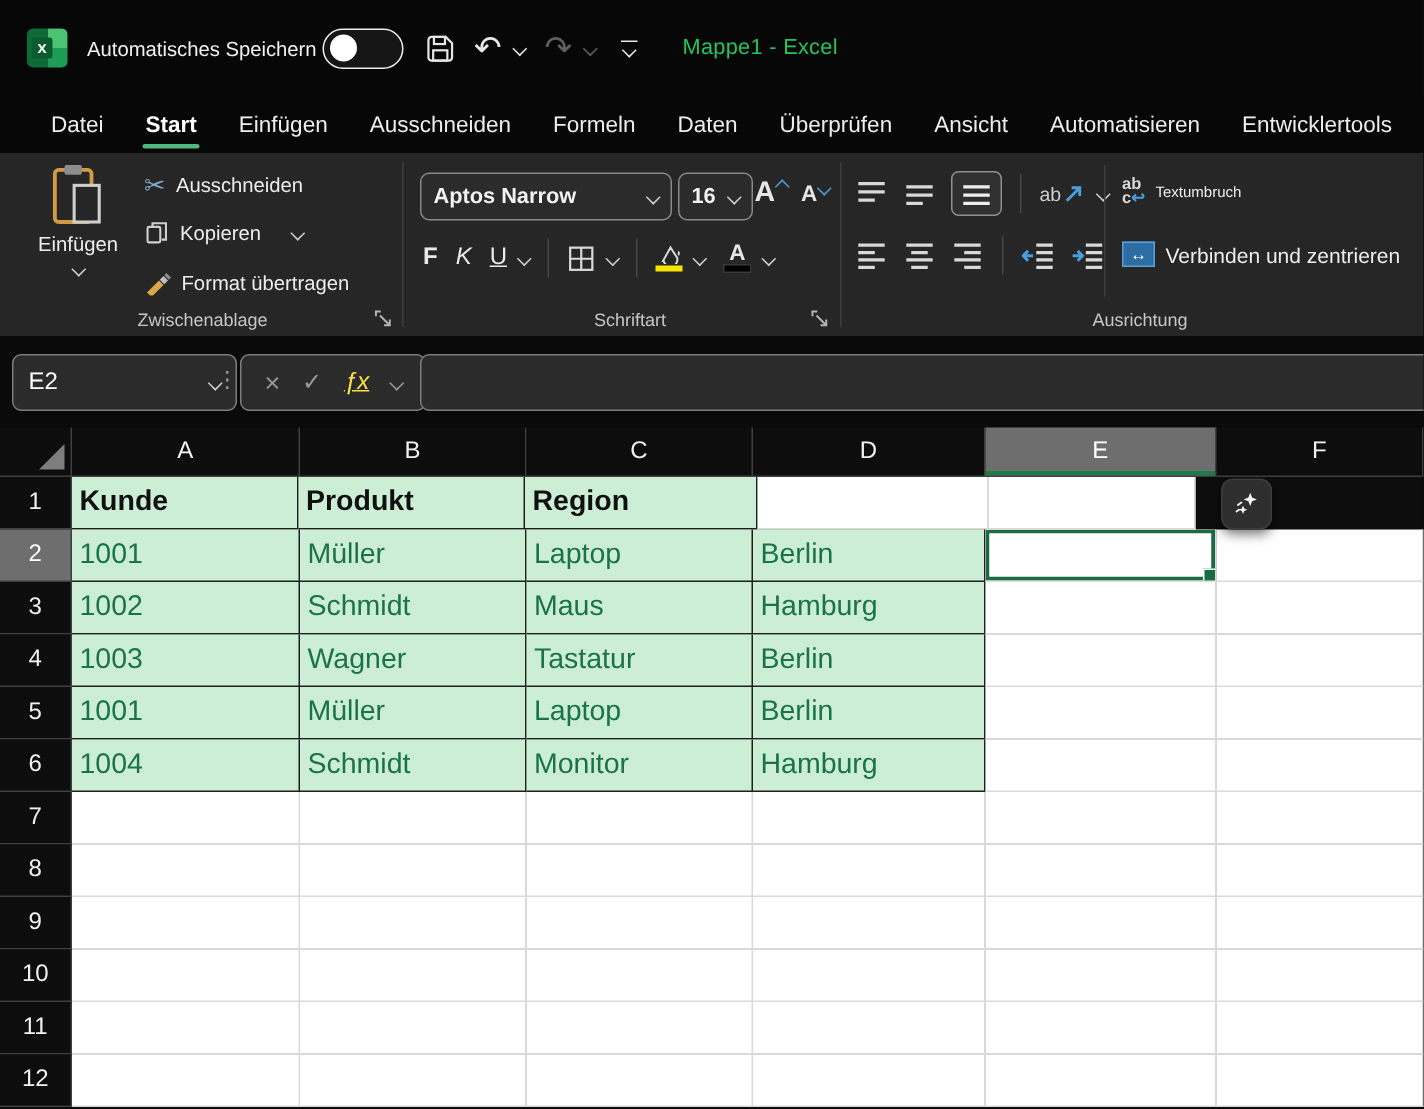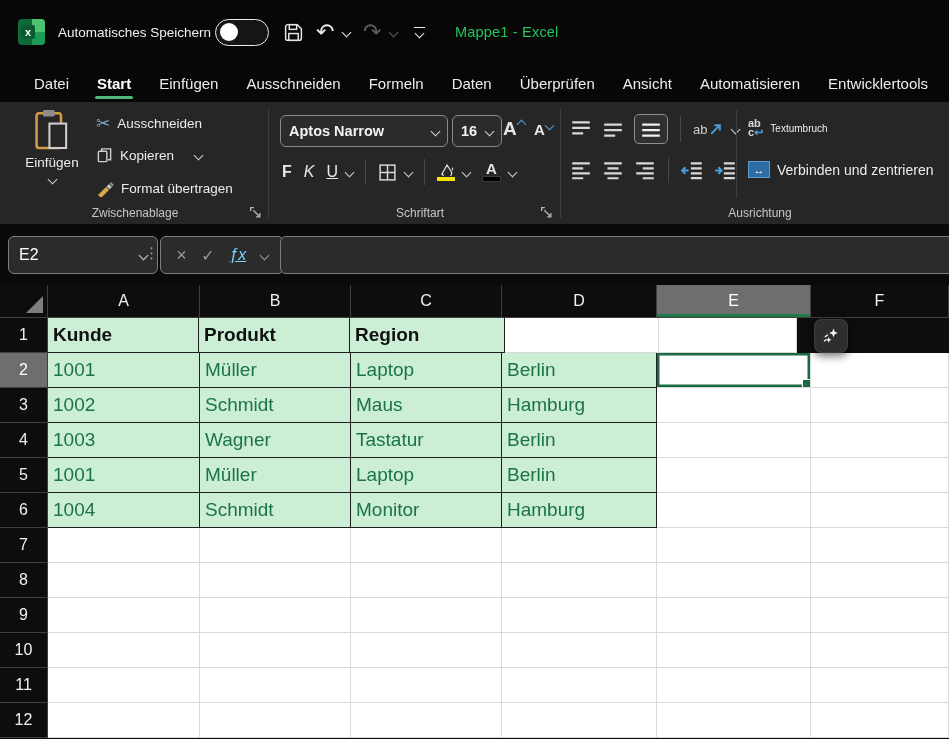--- a/index.html
+++ b/index.html
@@ -306,21 +306,21 @@
 
 <div class="formula-row">
   <div class="fbox namebox">
     <span>E2</span>
     <span class="chev" style="color:#cfcfcf;"></span>
   </div>
   <span class="fx-dots">⋮</span>
   <div class="fbox fxbox">
     <span style="font-size:18px;">×</span>
     <span>✓</span>
-    <span style="font-style:italic;color:#7dd3fc;text-decoration:underline;">ƒx</span>
+    <span style="font-style:italic;color:#fde047;text-decoration:underline;">ƒx</span>
     <span class="chev"></span>
   </div>
   <div class="fbox formula-input">
     <span></span>
   </div>
 </div>
 
 <div class="grid" id="grid">
   <div class="sparkle-btn">
     <svg width="20" height="20" viewBox="0 0 24 24" fill="#f2f2f2">

